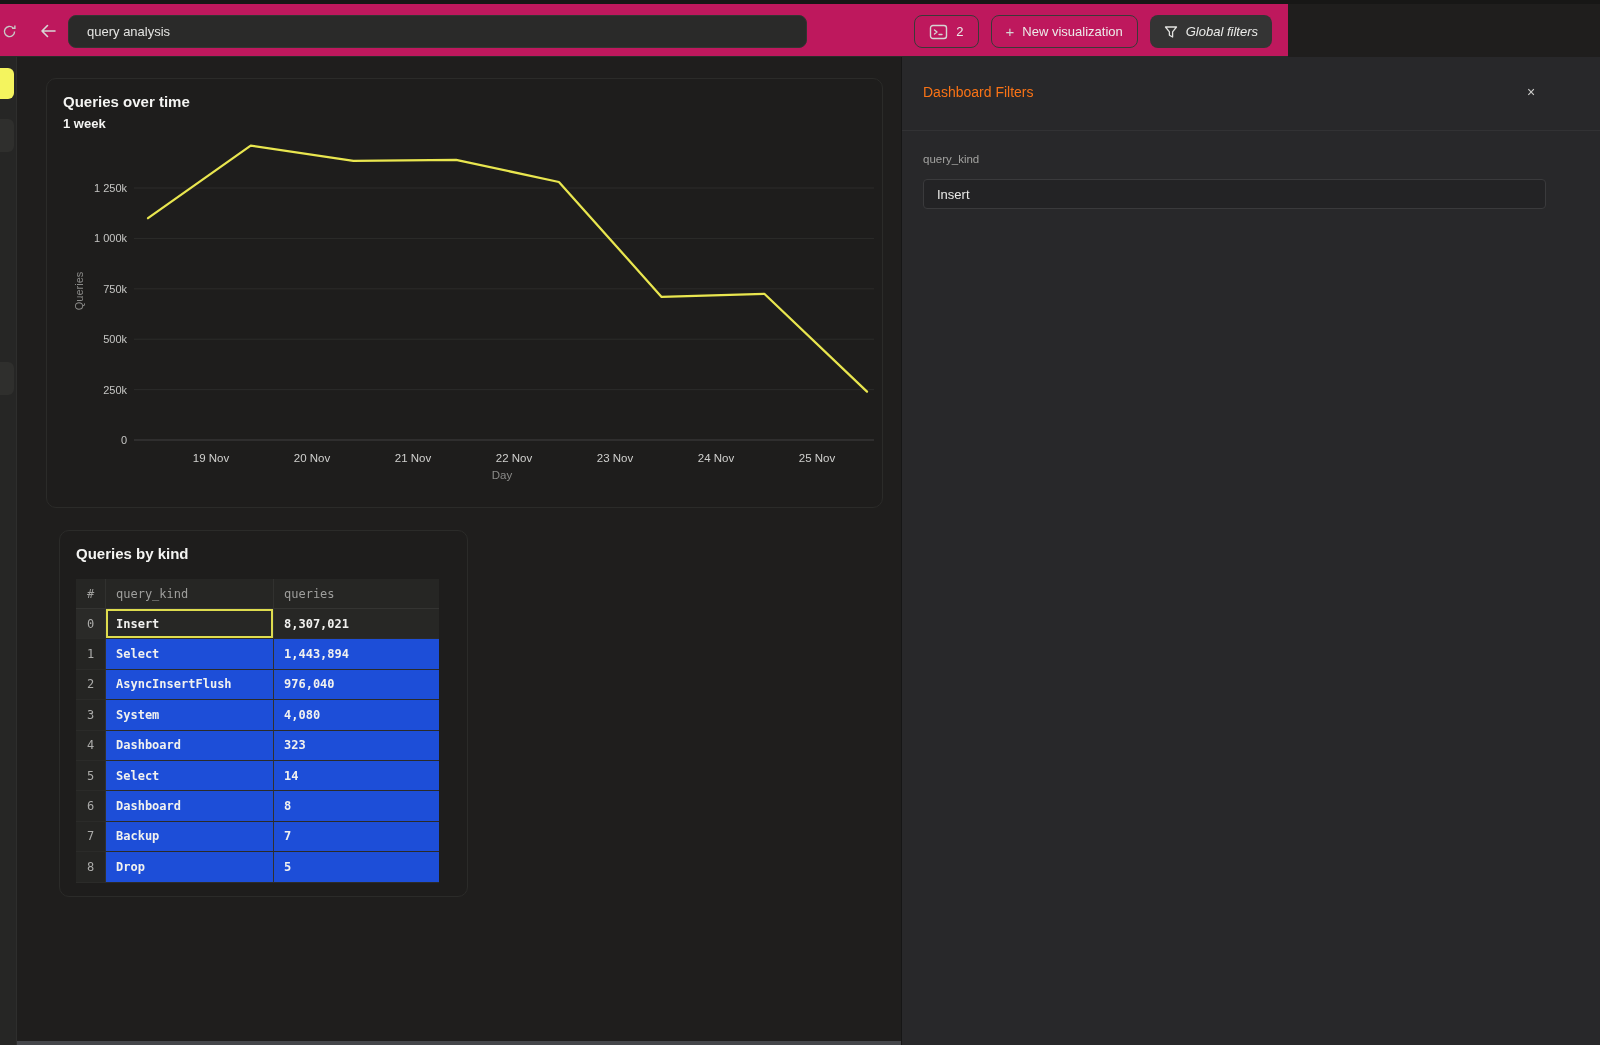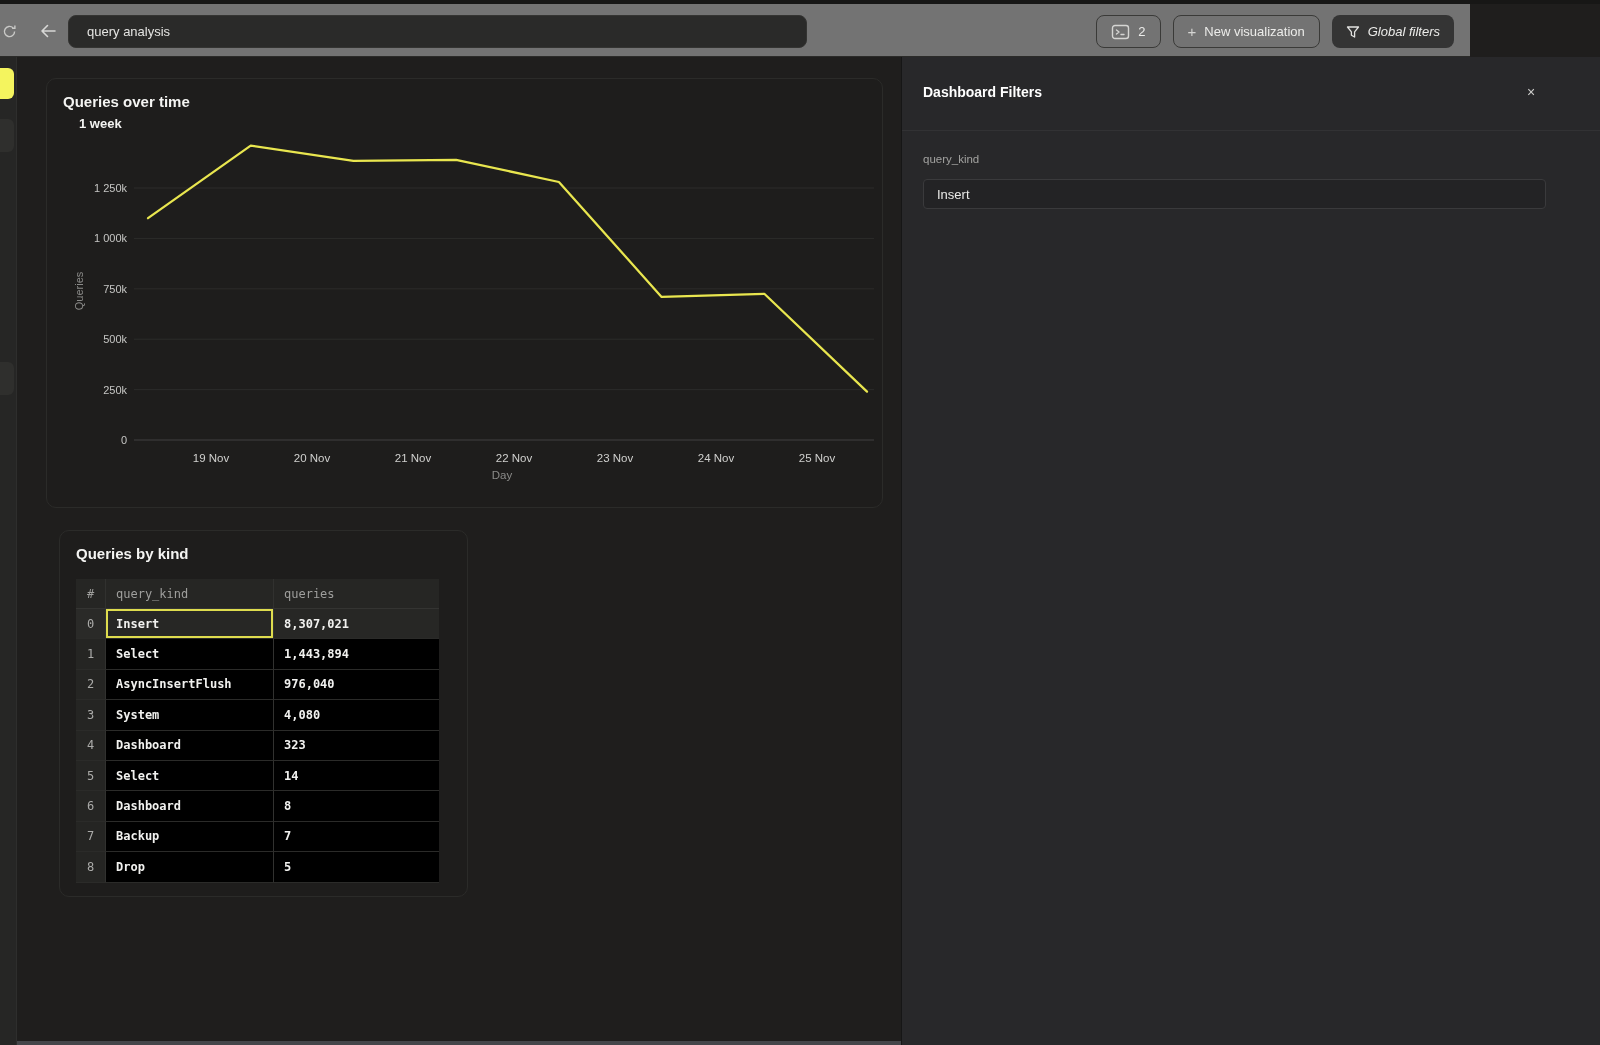--- a/index.html
+++ b/index.html
@@ -13,22 +13,22 @@
   :root{
     --accent:#e9e64f;
     --sidebar-active:#f4f45e;
     --cell-sel:#dedc4e;
     --card-border:#2b2b29;
     --grid:#2c2c2a;
     --baseline:#414140;
   }
   
   .topbar{
-    position:absolute; left:0; top:0; width:1470px; height:57px;
-    background:#737373; border-bottom:1px solid #2b2b29;
+    position:absolute; left:0; top:0; width:1288px; height:57px;
+    background:#be185d; border-bottom:1px solid #2b2b29;
   }
   .top-edge{ position:absolute; left:0; top:0; width:1600px; height:4px; background:#171716; }
   .icon-btn{ background:none; border:none; cursor:pointer; display:flex; align-items:center; justify-content:center; }
   .refresh-wrap{ position:absolute; left:1px; top:23px; width:16px; height:16px; }
   .back-wrap{ position:absolute; left:38px; top:22px; width:20px; height:18px; }
   .search-input{
     position:absolute; left:68px; top:15px; width:739px; height:33px;
     background:#2a2a29; border:1px solid #343432; border-radius:8px;
     color:#e4e4e2; font-size:13px; padding:0 0 0 18px; outline:none;
     font-family:"Liberation Sans", sans-serif;
@@ -56,45 +56,45 @@
   .side-item.g2{ top:305px; height:33px; background:#2f2f2d; }
   
   .main{ position:absolute; left:17px; top:57px; width:884px; height:988px; background:#1f1e1d; }
   .card{
     position:absolute; background:#1e1d1c;
     border:1px solid var(--card-border); border-radius:10px;
   }
   .chart-card{ left:29px; top:21px; width:837px; height:430px; }
   .table-card{ left:42px; top:473px; width:409px; height:367px; }
   .card-title{ position:absolute; left:16px; top:14px; font-size:15px; font-weight:bold; color:#f4f4f2; }
-  .card-subtitle{ position:absolute; left:32px; top:37px; font-size:13px; font-weight:bold; color:#f4f4f2; }
+  .card-subtitle{ position:absolute; left:16px; top:37px; font-size:13px; font-weight:bold; color:#f4f4f2; }
   .chart-svg{ position:absolute; left:0; top:0; width:837px; height:430px; }
   .bottom-strip{ position:absolute; left:0; bottom:0; width:884px; height:4px; background:#45464a; }
   
   .qtable{
     position:absolute; left:16px; top:48px; width:363px;
     display:grid; grid-template-columns:30px 168px 165px;
     font-family:"DejaVu Sans Mono", monospace; font-size:12px;
   }
   .qtable .cell{ display:flex; align-items:center; border-bottom:1px solid #2b2b29; }
   .qtable .th{ height:30px; background:#262624; color:#9f9f9d; border-bottom:1px solid #343432; }
-  .qtable .td{ height:30.4px; background:#000000; color:#f1f1ef; font-weight:bold; }
+  .qtable .td{ height:30.4px; background:#1d4ed8; color:#f1f1ef; font-weight:bold; }
   .qtable .num{ justify-content:center; background:#252523; color:#ababa9; font-weight:normal; }
   .qtable .th.num-h{ justify-content:center; }
   .qtable .padl{ padding-left:10px; }
   .qtable .col0, .qtable .col1{ border-right:1px solid #31312f; }
   .qtable .hl{ background:#272725; }
   .qtable .hl.num{ background:#2a2a28; }
   .qtable .selected{ box-shadow:inset 0 0 0 2px var(--cell-sel); }
   
   .filters-panel{
     position:absolute; left:901px; top:57px; width:699px; height:988px;
     background:#28282a; border-left:1px solid #161616;
   }
-  .fp-title{ position:absolute; left:21px; top:27px; font-size:14px; font-weight:700; color:#ffffff; }
+  .fp-title{ position:absolute; left:21px; top:27px; font-size:14px; font-weight:400; color:#f97316; }
   .fp-close{
     position:absolute; left:618px; top:24px; width:22px; height:22px;
     color:#cfcfcd; font-size:14px; line-height:22px; text-align:center;
     background:none; border:none; cursor:pointer;
   }
   .fp-divider{ position:absolute; left:0; top:73px; width:699px; height:1px; background:#323234; }
   .fp-label{ position:absolute; left:21px; top:96px; font-size:11.5px; color:#a2a2a0; }
   .fp-input{
     position:absolute; left:21px; top:122px; width:623px; height:30px;
     background:#232325; border:1px solid #3a3a3c; border-radius:4px;

